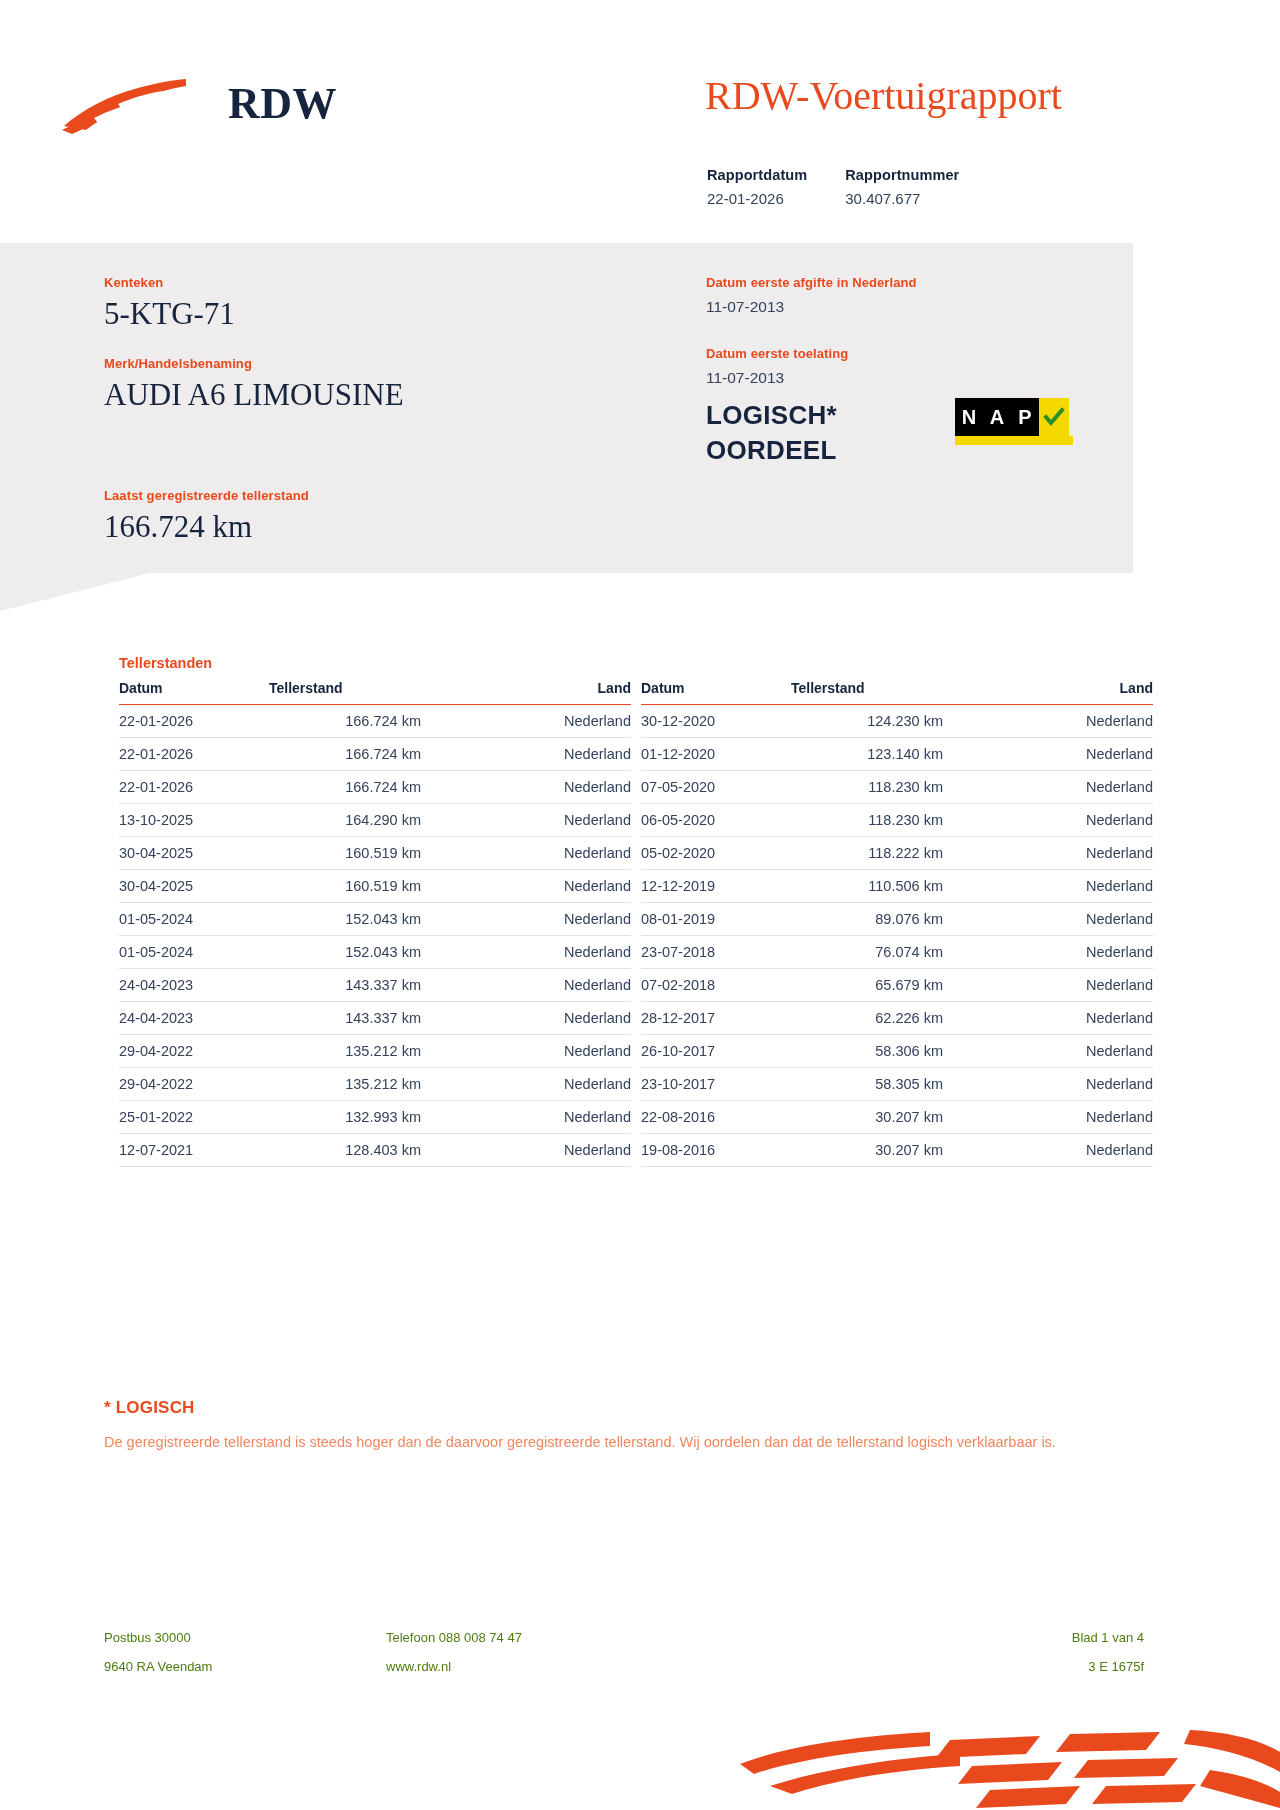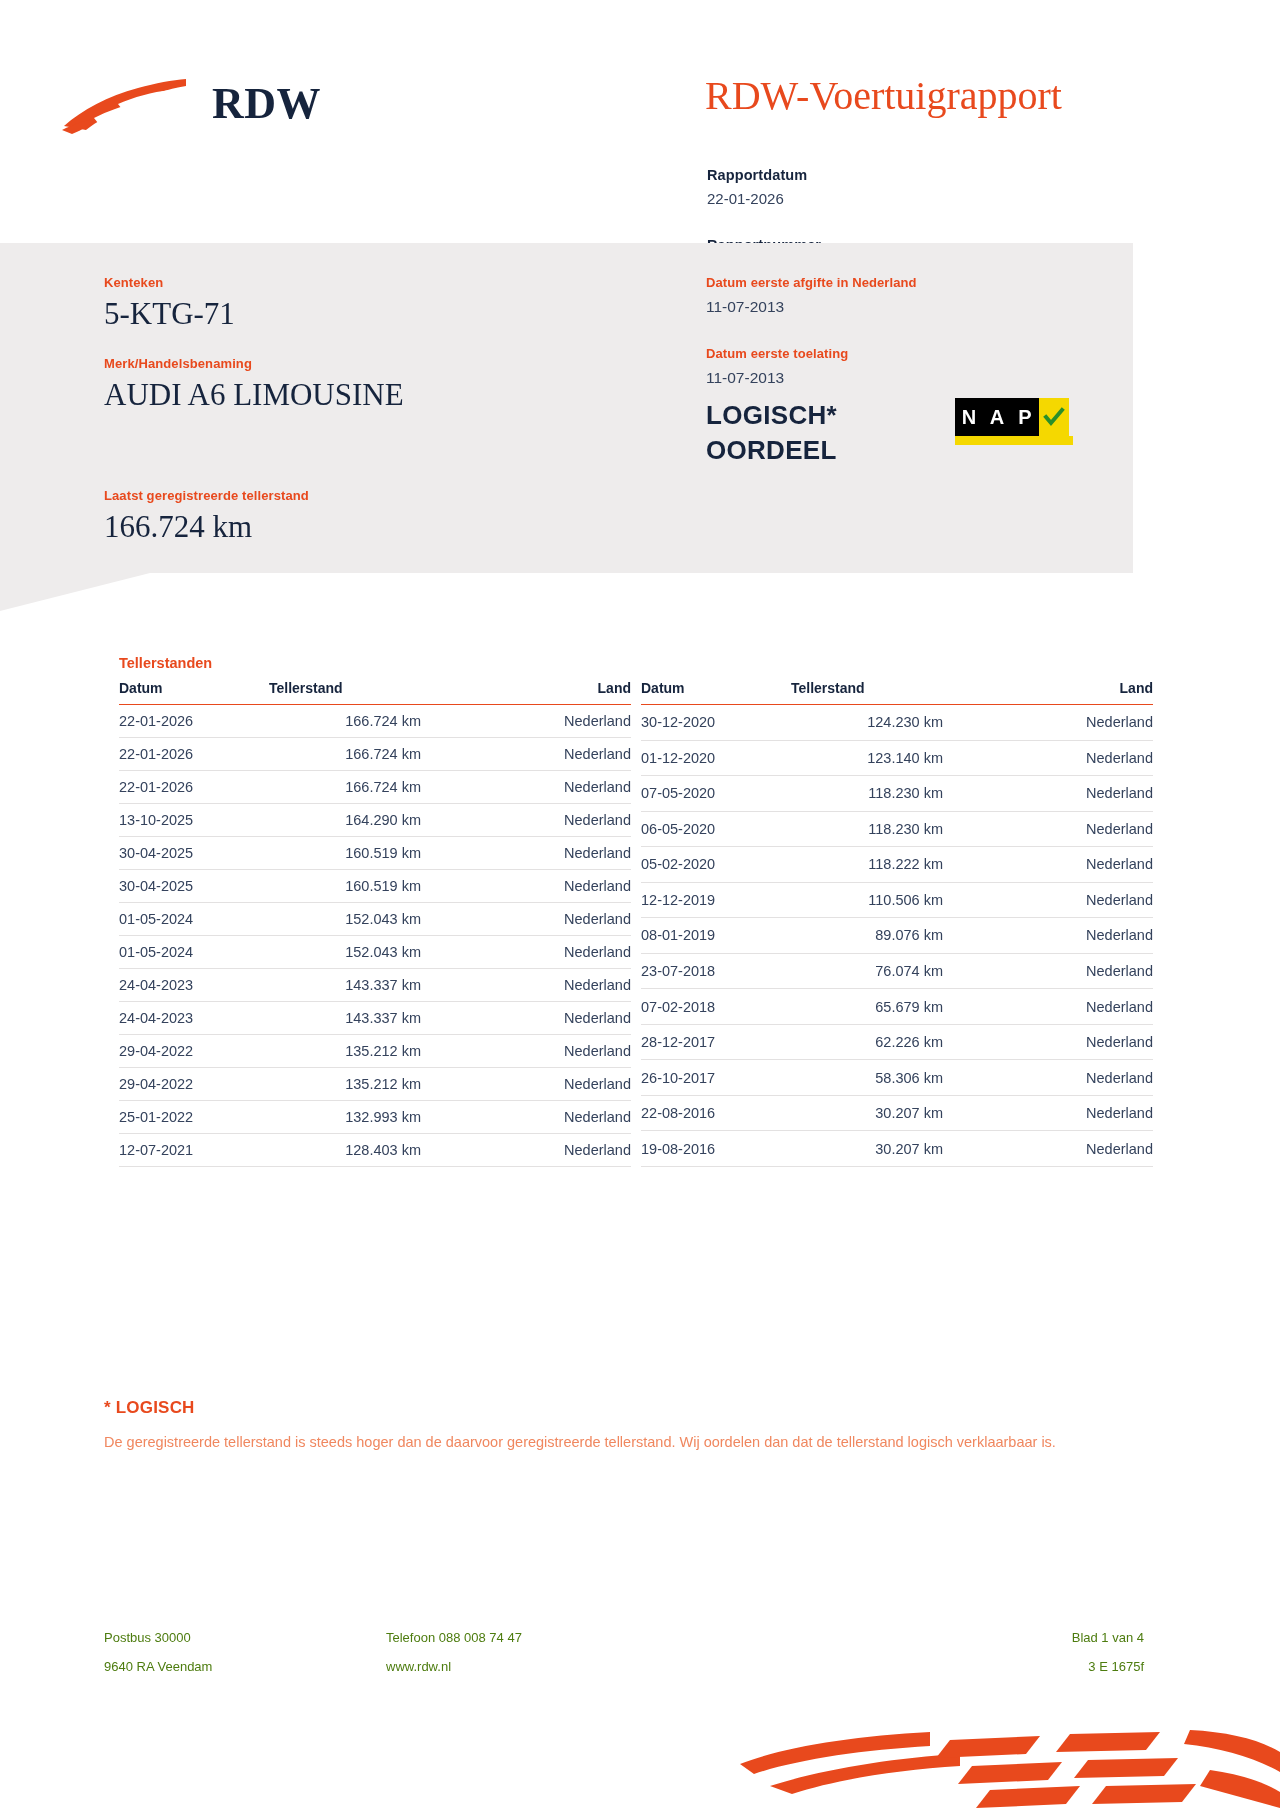--- a/index.html
+++ b/index.html
@@ -30,21 +30,21 @@
     left: 0;
     width: 1280px;
     height: 140px;
   }
   .logo-wrap {
     position: absolute;
     left: 60px;
     top: 28px;
     display: flex;
     align-items: center;
-    gap: 2px;
+    gap: 18px;
   }
   .logo-mark {
     width: 150px;
     height: 70px;
     position: relative;
   }
   .logo-mark svg { display: block; }
   .logo-text {
     font-family: "Liberation Serif", serif;
     font-size: 44px;
@@ -59,22 +59,21 @@
     top: 32px;
     font-family: "Liberation Serif", serif;
     font-size: 40px;
     color: #e8491d;
   }
   .report-meta {
     position: absolute;
     left: 707px;
     top: 127px;
     display: flex;
-    gap: 30px;
-    flex-direction: column;
+    gap: 38px;
   }
   .meta-block .meta-label {
     font-size: 14.5px;
     font-weight: bold;
     color: #16243d;
     letter-spacing: 0.1px;
     margin-bottom: 7px;
   }
   .meta-block .meta-value {
     font-size: 15px;
@@ -500,20 +499,25 @@
               <td class="right">Nederland</td>
             </tr>
             <tr>
               <td>28-12-2017</td>
               <td class="num">62.226 km</td>
               <td class="right">Nederland</td>
             </tr>
             <tr>
               <td>26-10-2017</td>
               <td class="num">58.306 km</td>
+              <td class="right">Nederland</td>
+            </tr>
+            <tr>
+              <td>23-10-2017</td>
+              <td class="num">58.305 km</td>
               <td class="right">Nederland</td>
             </tr>
             <tr>
               <td>22-08-2016</td>
               <td class="num">30.207 km</td>
               <td class="right">Nederland</td>
             </tr>
             <tr>
               <td>19-08-2016</td>
               <td class="num">30.207 km</td>

